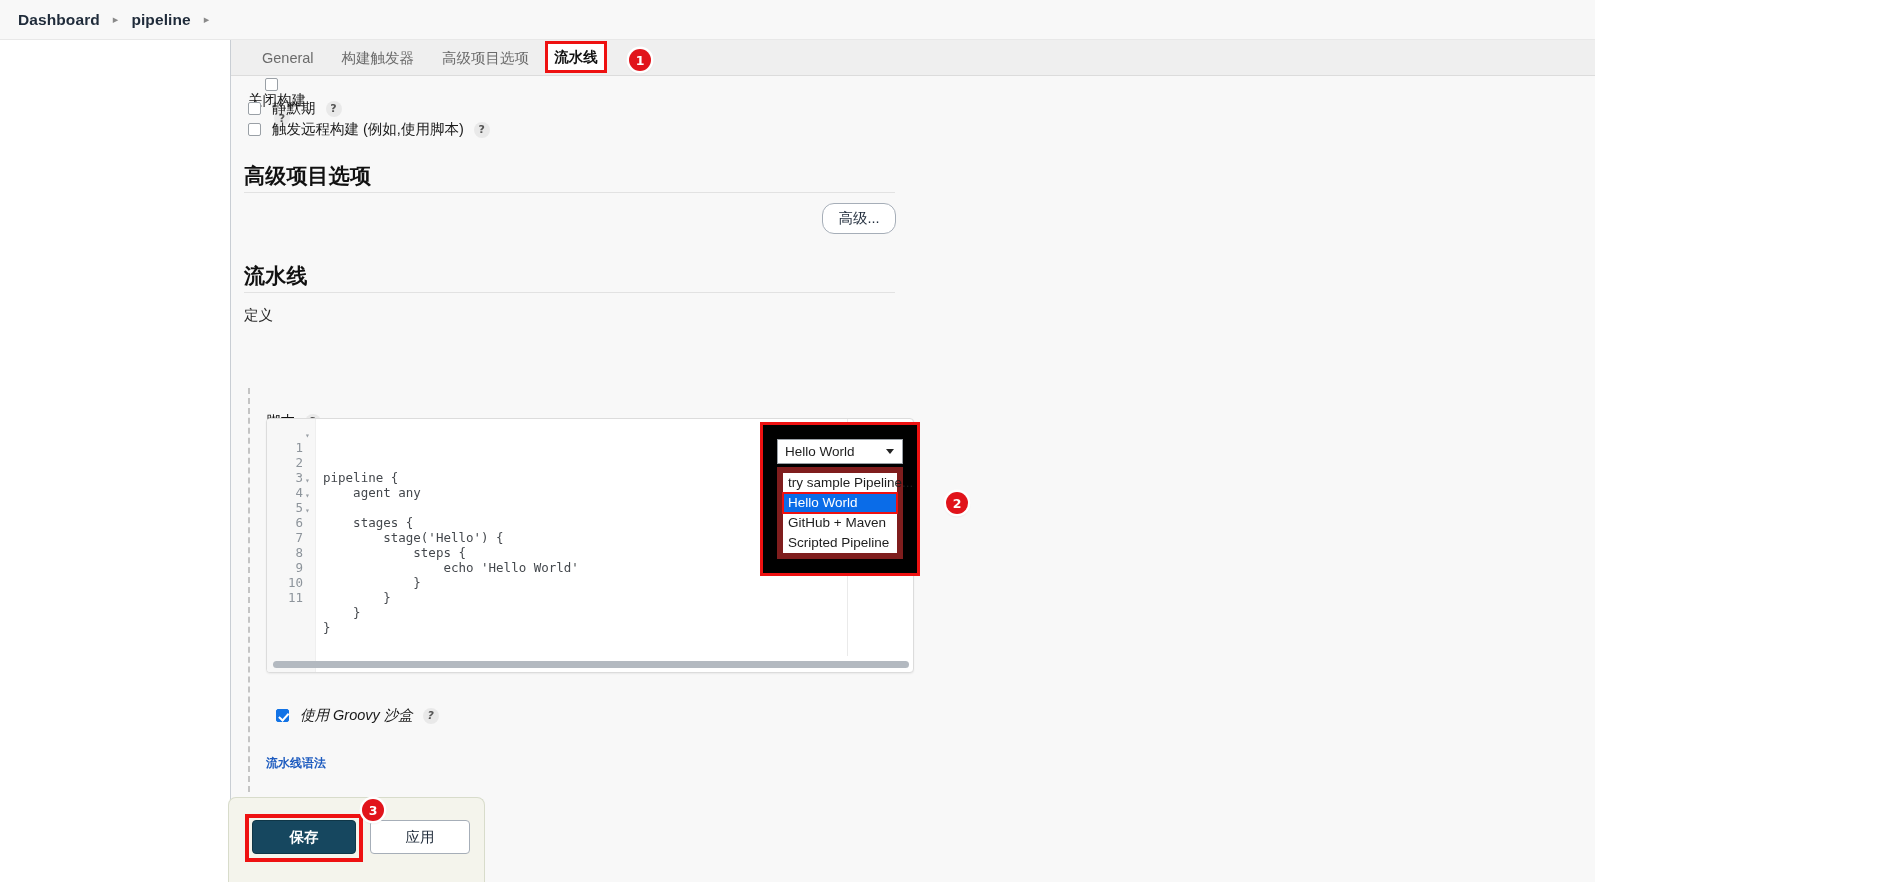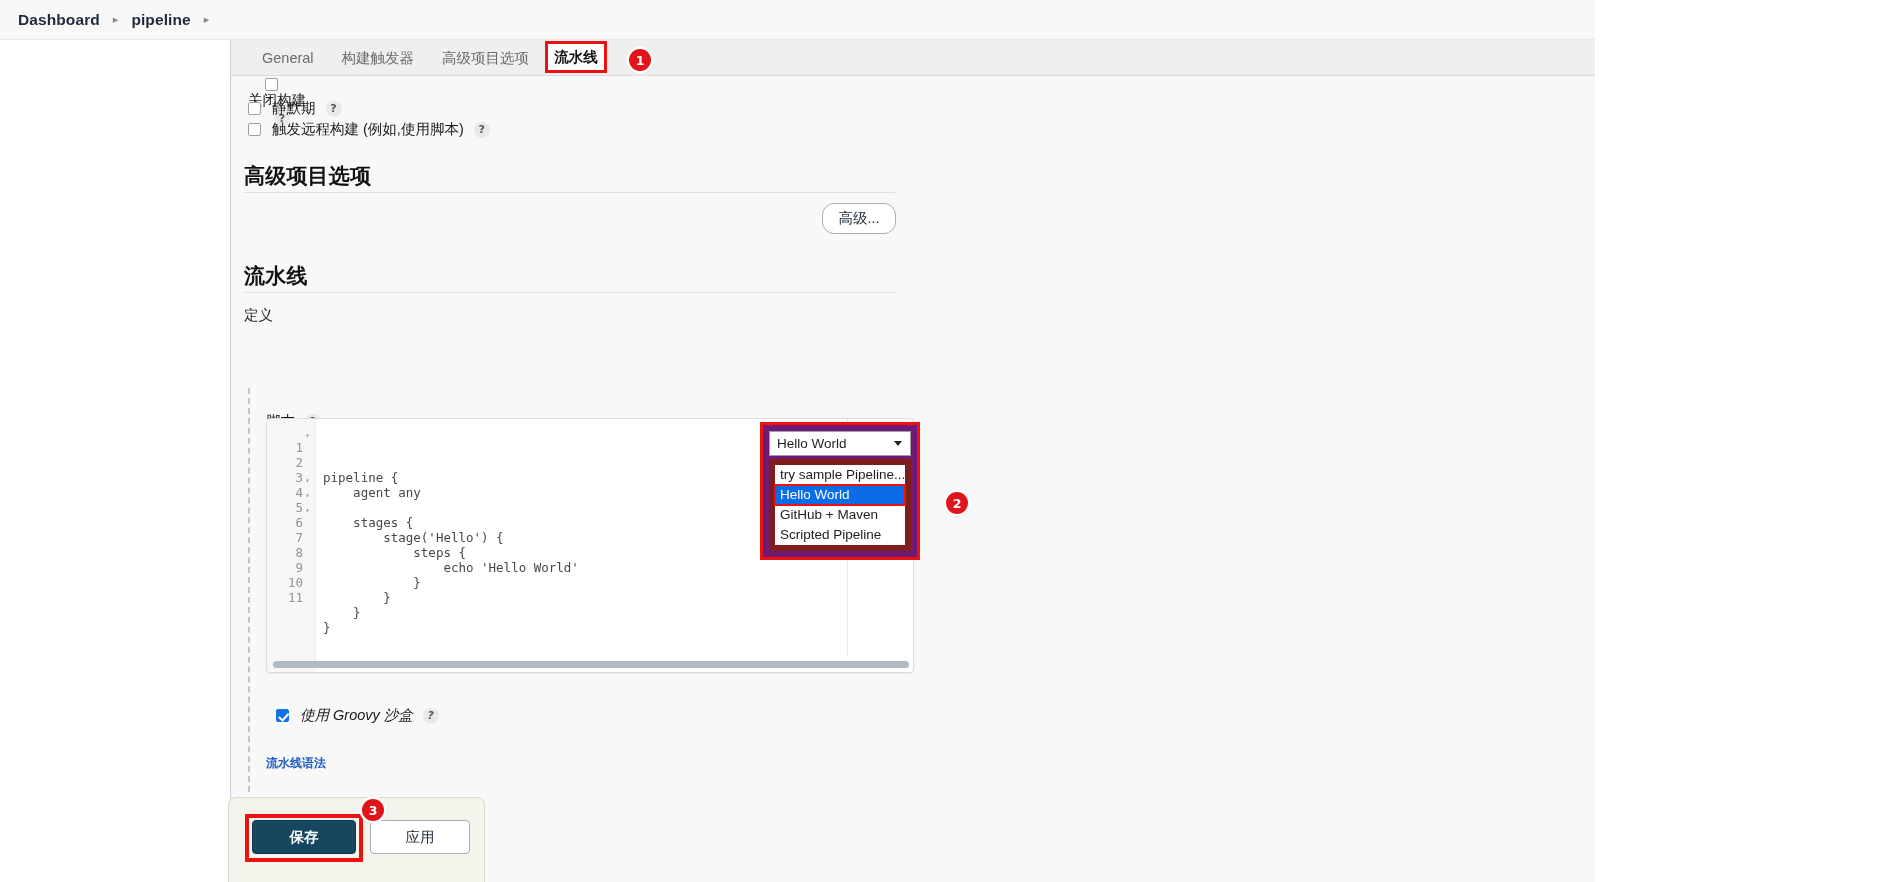--- a/index.html
+++ b/index.html
@@ -316,22 +316,22 @@
     border-radius: 4px;
   }
 
   
   .sample-wrap {
     position: absolute;
     left: 760px; top: 422px;
     width: 160px;
     border: 3px solid #ee1111;
     box-sizing: border-box;
-    background: #701a75;
-    padding: 6px;
+    background: #000000;
+    padding: 14px;
   }
   .sample-select {
     height: 25px;
     border: 1px solid #9aa0a6;
     background: #ffffff;
     display: flex;
     align-items: center;
     padding-left: 7px;
     font-size: 13.5px;
     color: #1d1d1d;

